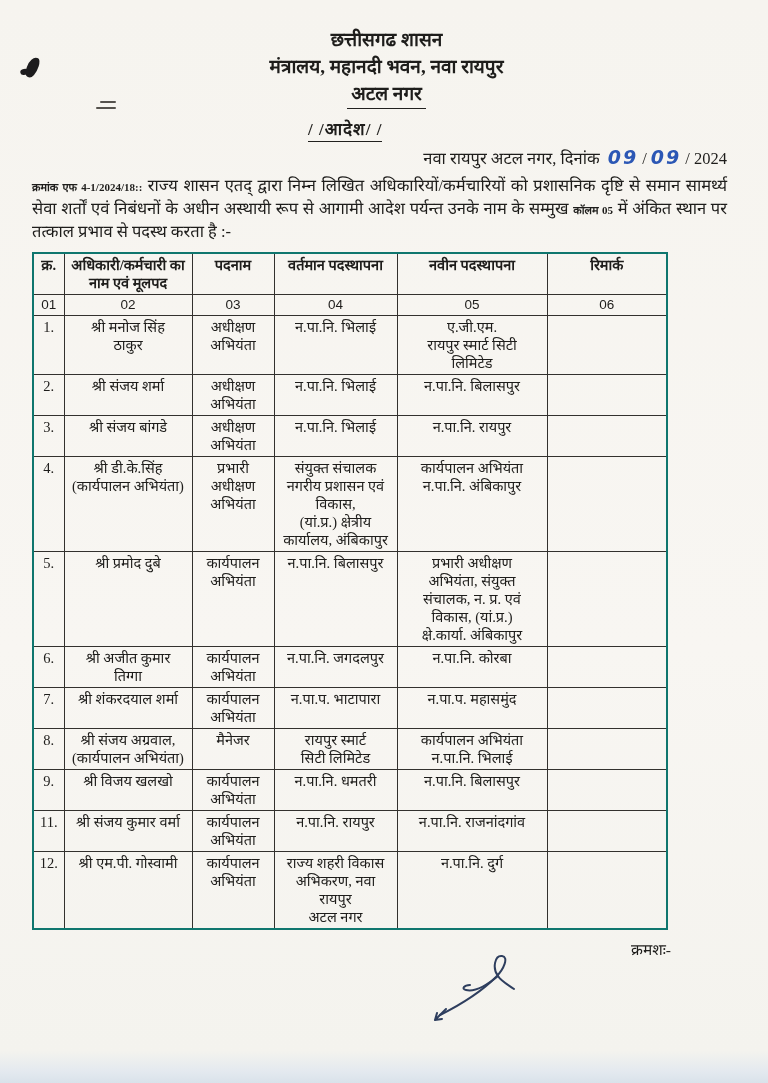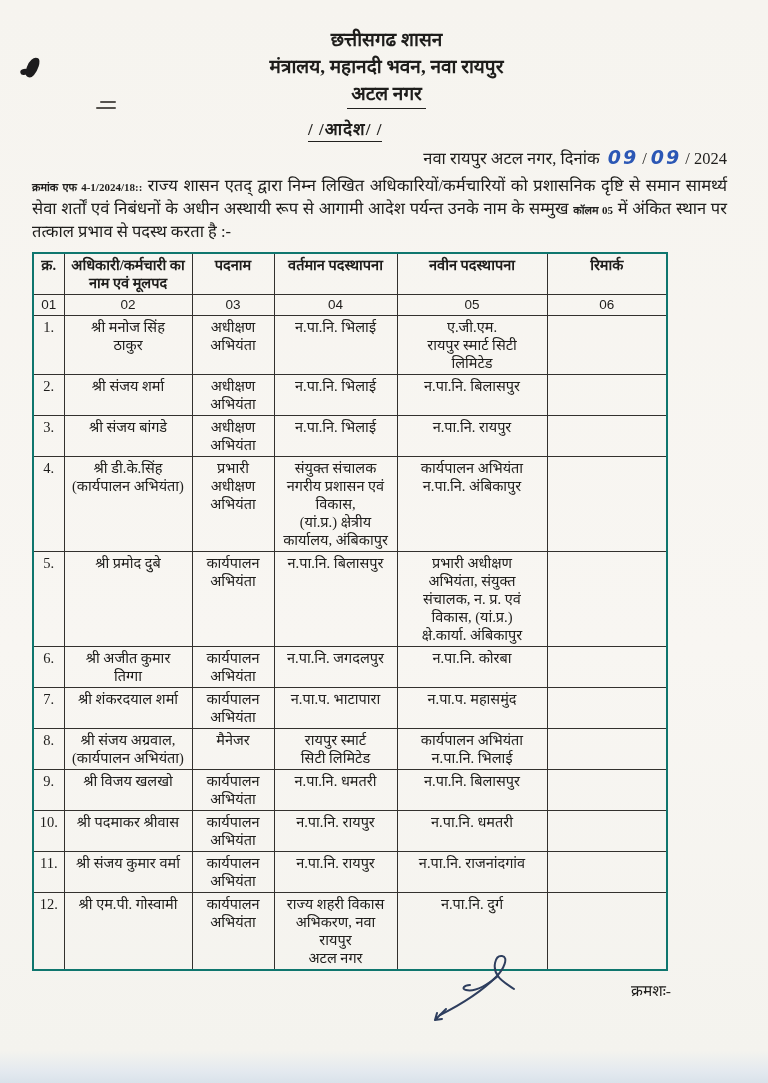--- a/index.html
+++ b/index.html
@@ -201,29 +201,20 @@
       <tr>
         <td>9.</td>
         <td class="name">श्री विजय खलखो</td>
         <td>कार्यपालन
 अभियंता</td>
         <td>न.पा.नि. धमतरी</td>
         <td>न.पा.नि. बिलासपुर</td>
         <td></td>
       </tr>
       <tr>
-        <td>10.</td>
-        <td class="name">श्री पदमाकर श्रीवास</td>
-        <td>कार्यपालन
-अभियंता</td>
-        <td>न.पा.नि. रायपुर</td>
-        <td>न.पा.नि. धमतरी</td>
-        <td></td>
-      </tr>
-      <tr>
         <td>11.</td>
         <td class="name">श्री संजय कुमार वर्मा</td>
         <td>कार्यपालन
 अभियंता</td>
         <td>न.पा.नि. रायपुर</td>
         <td>न.पा.नि. राजनांदगांव</td>
         <td></td>
       </tr>
       <tr>
         <td>12.</td>

